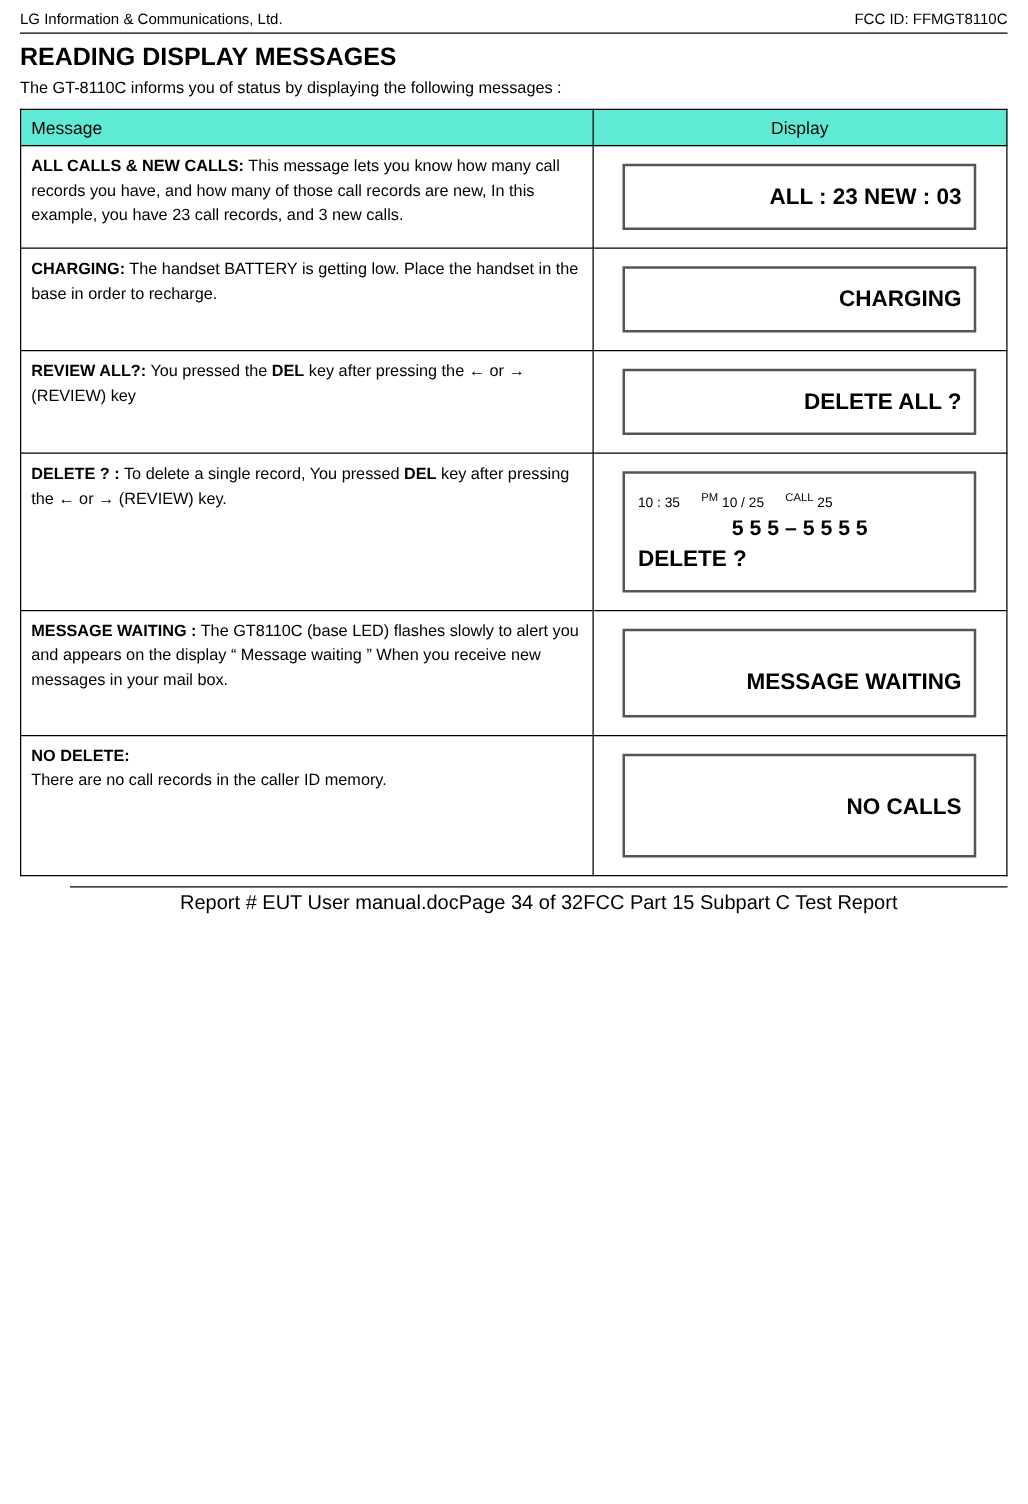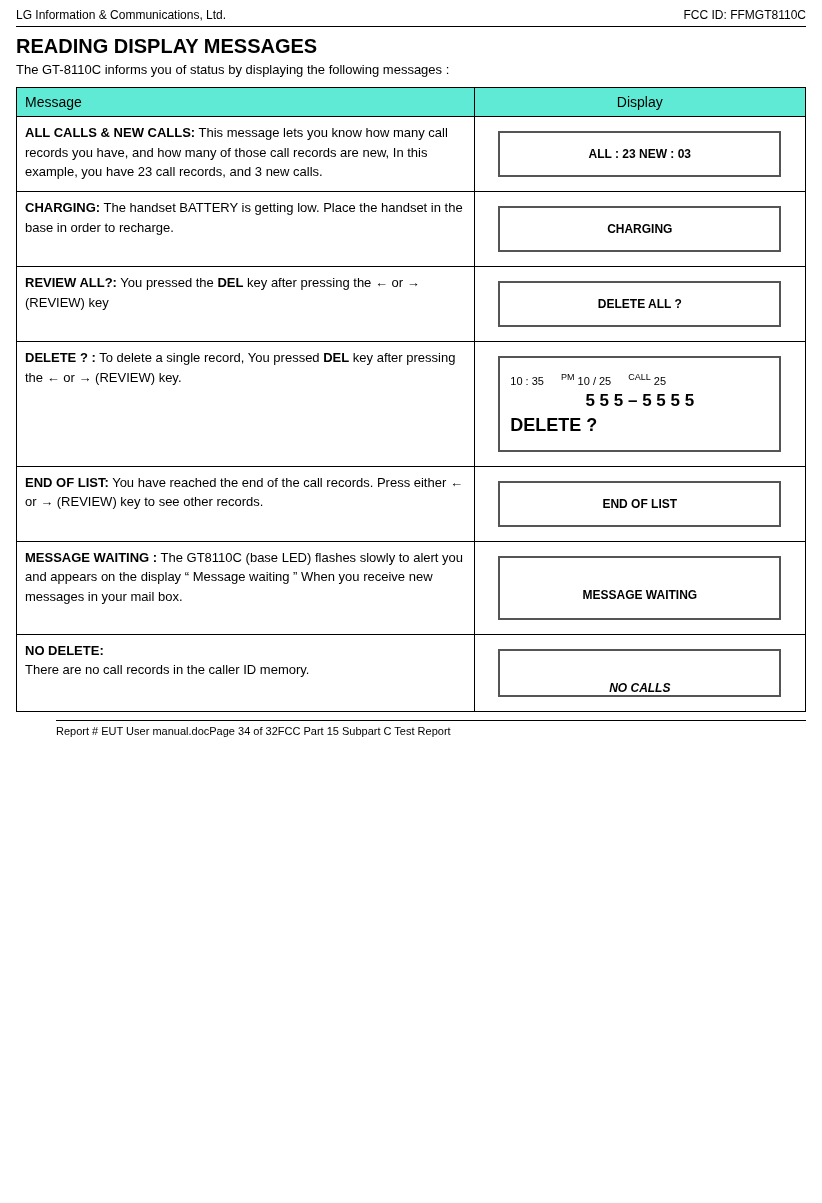--- a/index.html
+++ b/index.html
@@ -54,22 +54,22 @@
     }
     .header-row-table td {
       padding: 6px 8px;
     }
     .display-box {
       border: 2px solid #555;
       display: inline-block;
       min-width: 220px;
       width: 90%;
       padding: 14px 10px;
-      text-align: center;
-      font-size: 12px;
+      text-align: right;
+      font-size: 18px;
       font-weight: bold;
       margin: 8px auto;
       background: #fff;
     }
     .display-box-small {
       font-size: 15px;
     }
     .display-box .top-line {
       font-size: 11px;
       font-weight: normal;
@@ -88,22 +88,22 @@
     }
     .section-text {
       font-size: 13px;
       line-height: 1.5;
     }
     .section-text b {
       font-weight: bold;
     }
     .footer-row {
       display: flex;
-      justify-content: flex-start;
-      font-size: 11px;
+      justify-content: center;
+      font-size: 16px;
       border-top: 1px solid #000;
       margin-top: 8px;
       padding-top: 4px;
       margin-left: 40px;
     }
     sup { font-size: 9px; margin-left: 14px; }
   </style>
 </head>
 <body>
 
@@ -167,50 +167,40 @@
         <div class="mid-line" style="text-align:center;">
           5 5 5 – 5 5 5 5
         </div>
         <div class="bot-line">
           DELETE ?
         </div>
       </div>
     </td>
   </tr>
 
-  <tr>
-    <td class="col-left section-text">
-      <b>END OF LIST:</b> You have reached the end of the call records. Press either  ←  or  → (REVIEW) key to see other records.
-    </td>
-    <td class="col-right">
-      <div class="display-box">
-        <span>END OF LIST</span>
-      </div>
-    </td>
-  </tr>
 
 
   <tr>
     <td class="col-left section-text">
       <b>MESSAGE WAITING :</b> The GT8110C (base LED) flashes slowly to alert you and appears on the display “ Message waiting ” When you receive new messages in your mail box.
     </td>
     <td class="col-right">
       <div class="display-box" style="padding-top:30px; padding-bottom:16px;">
         <span>MESSAGE WAITING</span>
       </div>
     </td>
   </tr>
 
   <tr>
     <td class="col-left section-text">
       <b>NO DELETE:</b><br>
       There are no call records in the caller ID memory.
     </td>
     <td class="col-right">
-      <div class="display-box" style="padding-top:30px; padding-bottom:0;font-style:italic;">
+      <div class="display-box" style="padding-top:30px; padding-bottom:28px;">
         <span>NO CALLS</span>
       </div>
     </td>
   </tr>
 </tbody>
   </table>
 
 <div class="footer-row">
   <span>Report # EUT User manual.doc</span>
   <span>Page 34 of 32</span>

